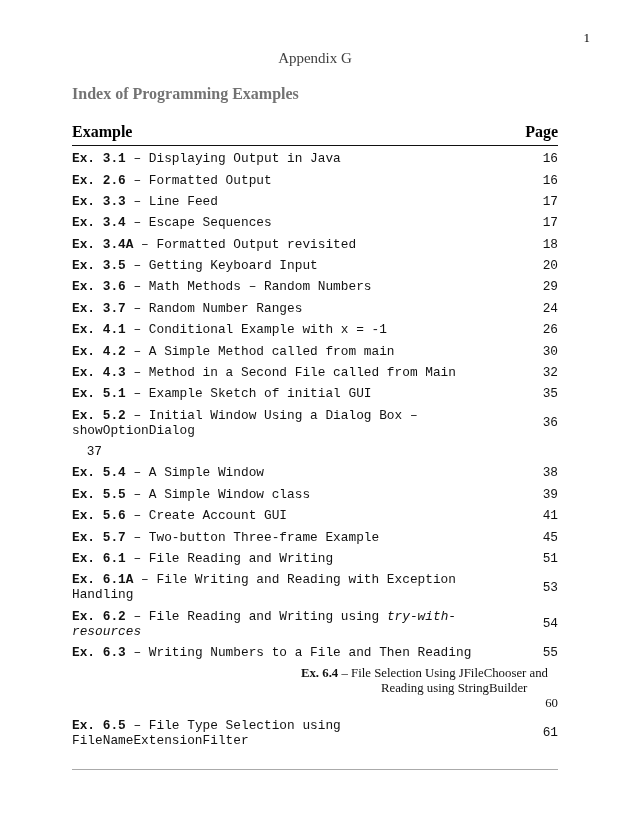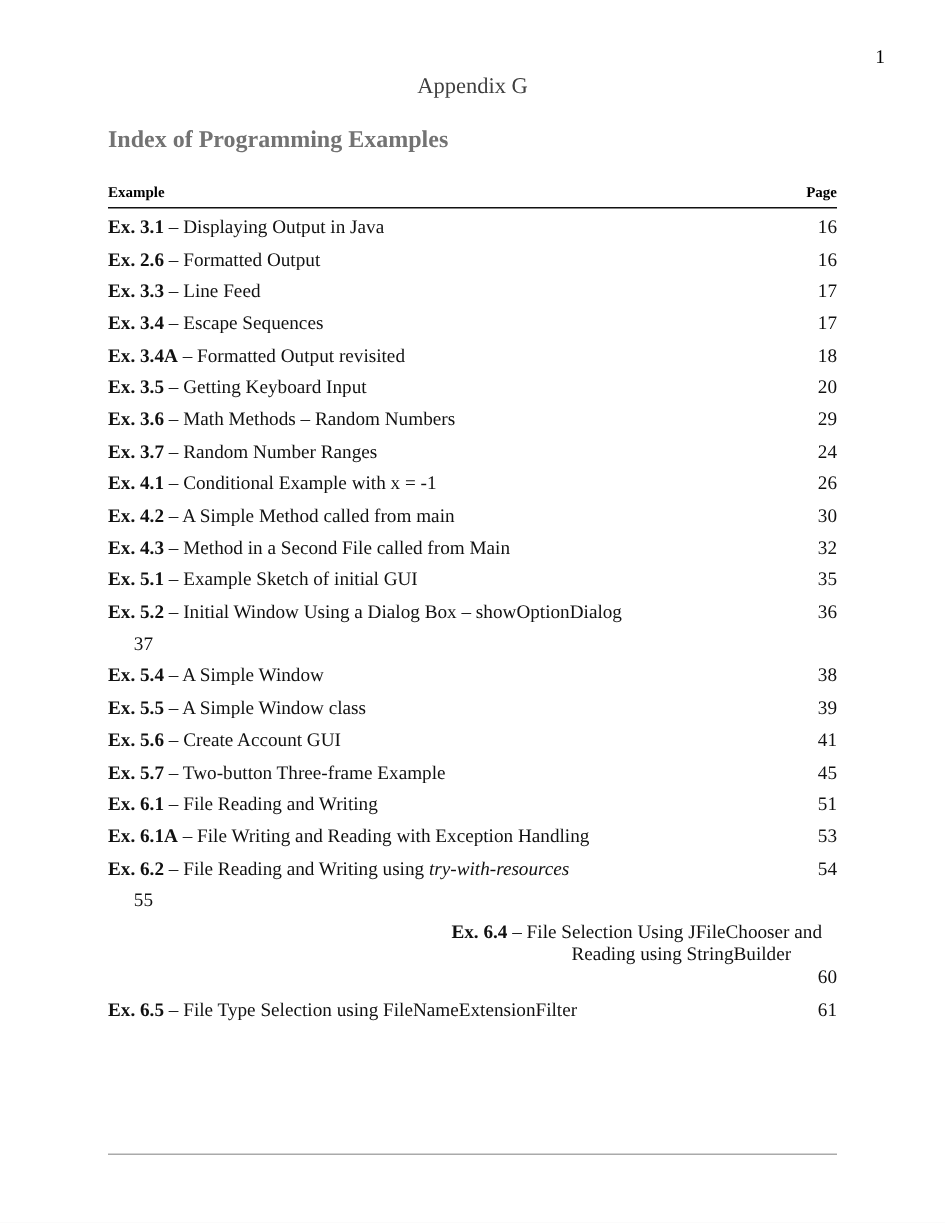--- a/index.html
+++ b/index.html
@@ -47,38 +47,38 @@
       font-weight: bold;
       font-family: Georgia, serif;
       margin-bottom: 16px;
       color: #737373;
     }
 
     .table-header {
       display: flex;
       justify-content: space-between;
       font-weight: bold;
-      font-size: 10px;
+      font-size: 16px;
       font-family: Georgia, serif;
       padding: 4px 0;
       border-bottom: 1px solid #111;
       margin-bottom: 2px;
     }
 
     .table-body {
       width: 100%;
     }
 
     .table-row {
       display: flex;
       justify-content: space-between;
-      align-items: flex-start;
+      align-items: center;
       padding: 3.2px 0;
       font-size: 12.8px;
-      font-family: Liberation Serif, serif;
+      font-family: Liberation Mono, monospace;
       color: #111;
     }
 
     .table-row .example-text {
       flex: 1;
       padding-right: 10px;
     }
 
     .table-row .page-num {
       min-width: 30px;
@@ -213,20 +213,21 @@
       </div>
       <div class="table-row">
         <span class="example-text"><span><strong>Ex. 6.1A</strong> – File Writing and Reading with Exception Handling</span></span>
         <span class="page-num">53</span>
       </div>
       <div class="table-row">
         <span class="example-text"><span><strong>Ex. 6.2</strong> – File Reading and Writing using <em>try-with-resources</em></span></span>
         <span class="page-num">54</span>
       </div>
       <div class="table-row">
+        <span class="example-text"><span><strong>Ex. 6.3</strong> – Writing Numbers to a File and Then Reading</span></span>
         <span class="page-num">55</span>
       </div>
       <div class="multi-line-example">
         <div class="example-text">
           <div><span><strong>Ex. 6.4</strong> – File Selection Using JFileChooser and</span></div>
           <div class="second-line">Reading using StringBuilder</div>
         </div>
         <div class="page-num">60</div>
       </div>
       <div class="table-row">

